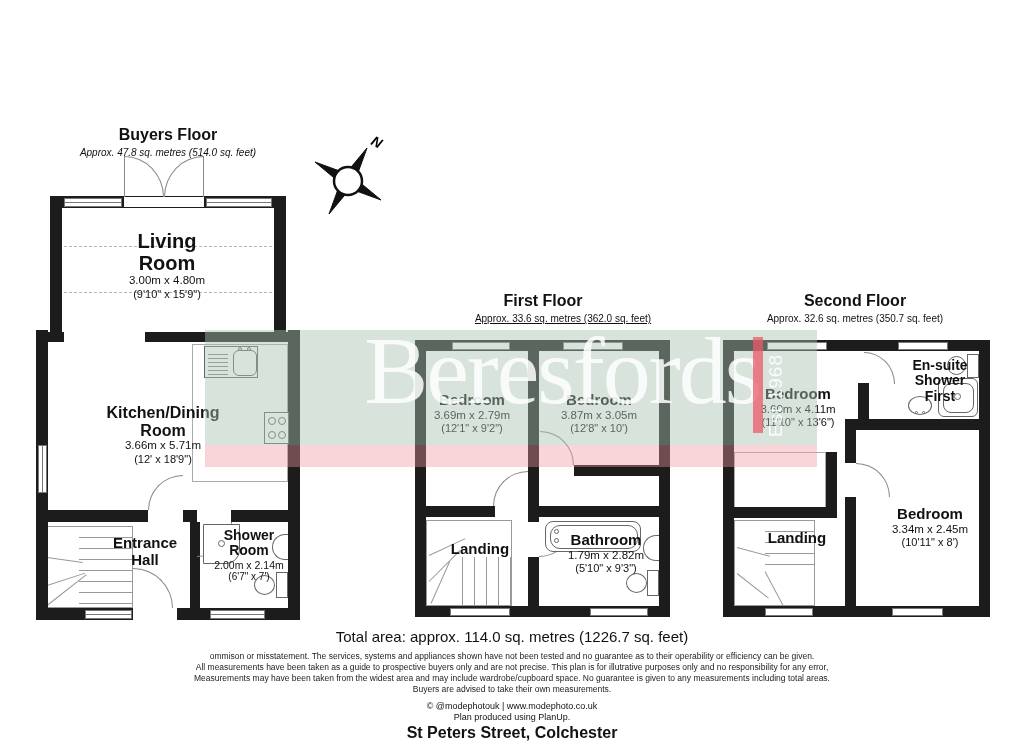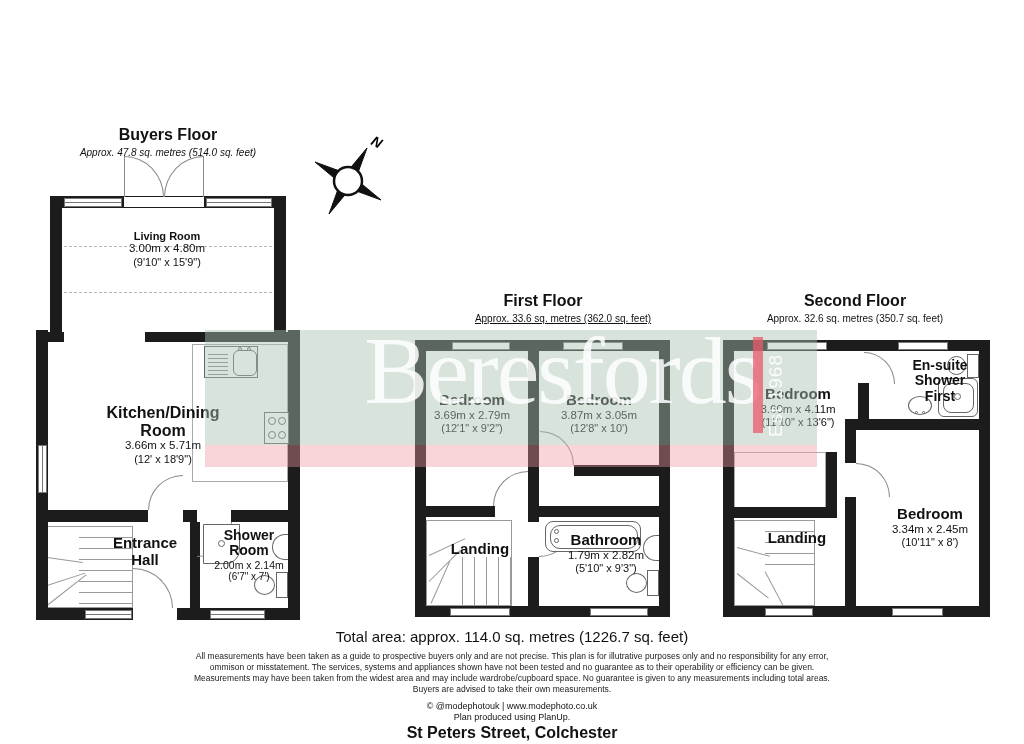--- a/index.html
+++ b/index.html
@@ -90,21 +90,21 @@
     <div class="diag" style="left:2px;top:30px;width:36px;transform:rotate(8deg);"></div>
   </div>
   <div class="fix" style="left:203px;top:524px;width:37px;height:40px;border-radius:0 0 14px 0;">
     <div class="dot" style="left:14px;top:15px;width:7px;height:7px;"></div>
   </div>
   <div class="fix" style="left:272px;top:534px;width:16px;height:26px;border-radius:13px 0 0 13px;border-right:none;"></div>
   <div class="fix" style="left:276px;top:572px;width:12px;height:26px;"></div>
   <div class="fix" style="left:254px;top:575px;width:21px;height:20px;border-radius:50%;"></div>
 
   <div class="room-label" style="left:97px;top:230px;width:140px;">
-    <div class="rname" style="font-size:11px;max-width:80px;">Living Room</div>
+    <div class="rname" style="font-size:20px;max-width:80px;">Living Room</div>
     <div class="rm">3.00m x 4.80m</div>
     <div class="rft">(9'10" x 15'9")</div>
   </div>
   <div class="room-label" style="left:88px;top:404px;width:150px;">
     <div class="rname" style="font-size:16px;max-width:120px;">Kitchen/Dining Room</div>
     <div class="rm">3.66m x 5.71m</div>
     <div class="rft">(12' x 18'9")</div>
   </div>
   <div class="room-label" style="left:90px;top:535px;width:110px;">
     <div class="rname" style="max-width:75px;">Entrance Hall</div>
@@ -236,22 +236,22 @@
   </div>
 
   <div class="wm" style="left:205px;top:330px;width:612px;height:115px;background:rgba(166,193,175,0.45);"></div>
   <div class="wm" style="left:205px;top:445px;width:612px;height:22px;background:rgba(240,150,160,0.4);"></div>
   <div class="wm" style="left:200px;top:312px;width:560px;height:120px;font-family:'Liberation Serif',serif;font-size:96px;line-height:118px;color:rgba(255,255,255,0.85);letter-spacing:-2px;text-align:right;">Beresfords</div>
   <div class="wm" style="left:753px;top:337px;width:10px;height:96px;background:rgba(235,90,105,0.75);"></div>
   <div class="wm" style="left:765px;top:335px;height:102px;writing-mode:vertical-rl;transform:rotate(180deg);font-size:19px;color:rgba(255,255,255,0.9);letter-spacing:1px;">Est 1968</div>
 
   <div class="foot" style="top:628px;font-size:15px;">Total area: approx. 114.0 sq. metres (1226.7 sq. feet)</div>
   <div class="foot" style="top:651px;font-size:8.5px;line-height:11px;color:#222;">
+    <div>ommison or misstatement. The services, systems and appliances shown have not been tested and no guarantee as to their operability or efficiency can be given.</div>
     <div>All measurements have been taken as a guide to prospective buyers only and are not precise. This plan is for illutrative purposes only and no responsibility for any error,</div>
-    <div>ommison or misstatement. The services, systems and appliances shown have not been tested and no guarantee as to their operability or efficiency can be given.</div>
     <div>Measurements may have been taken from the widest area and may include wardrobe/cupboard space. No guarantee is given to any measurements including total areas.</div>
     <div>Buyers are advised to take their own measurements.</div>
   </div>
   <div class="foot" style="top:712px;font-size:9px;">Plan produced using PlanUp.</div>
   <div class="foot" style="top:701px;font-size:9px;">© @modephotouk | www.modephoto.co.uk</div>
   <div class="foot" style="top:724px;font-size:16px;font-weight:bold;">St Peters Street, Colchester</div>
 
 </div>
 
 </body></html>

